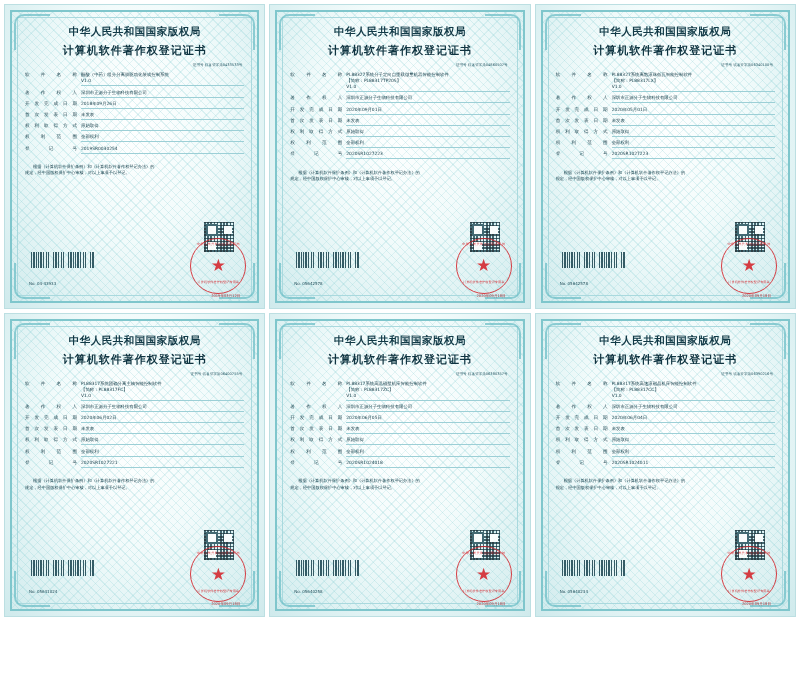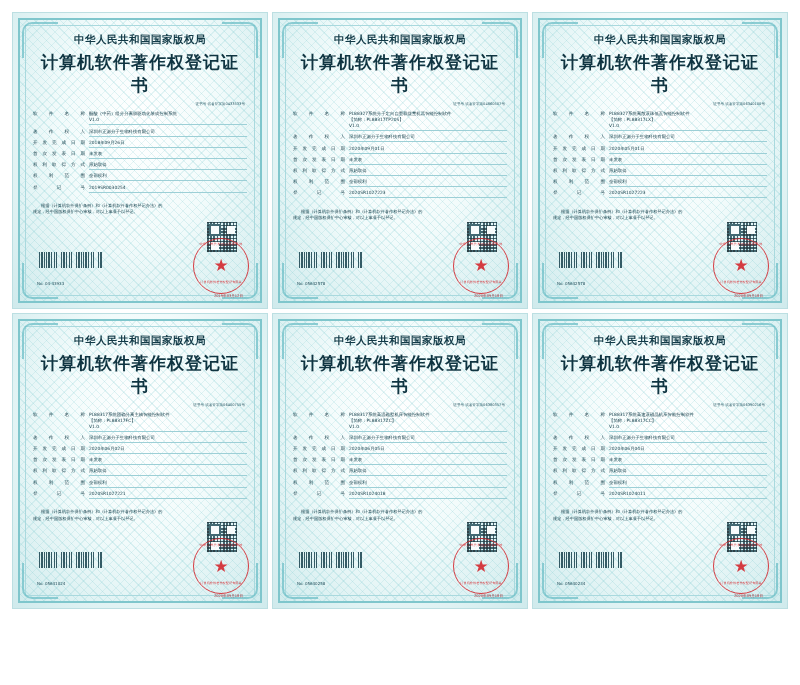--- a/index.html
+++ b/index.html
@@ -7,21 +7,21 @@
     width:800px;height:685px;background:#ffffff;
     font-family:"DejaVu Sans","Liberation Sans",sans-serif;
     overflow:hidden;
   }
   .grid{
     width:800px;height:621px;
     display:grid;
     grid-template-columns:repeat(3,1fr);
     grid-template-rows:repeat(2,1fr);
     gap:4px;
-    padding:12px;
+    padding:4px;
     box-sizing:border-box;
     border-radius:23px;
   }
   .cert{
     position:relative;
     box-sizing:border-box;
     background:
       radial-gradient(ellipse at 50% 38%, #ffffff 0%, #f2fbfb 45%, #dff2f3 75%, #cfeaec 100%);
     border:1px solid #bcdfe2;
     overflow:hidden;
@@ -61,21 +61,21 @@
   .title{
     text-align:center;
     font-size:10.5px;
     color:#123a47;
     letter-spacing:.5px;
     font-weight:bold;
     margin-top:4px;
   }
   .subtitle{
     text-align:center;
-    font-size:17px;
+    font-size:11px;
     color:#0f3441;
     font-weight:bold;
     letter-spacing:1px;
     margin-top:4px;
   }
   .certno{
     text-align:right;
     font-size:3.6px;
     color:#2a5a66;
     margin-top:5px;

